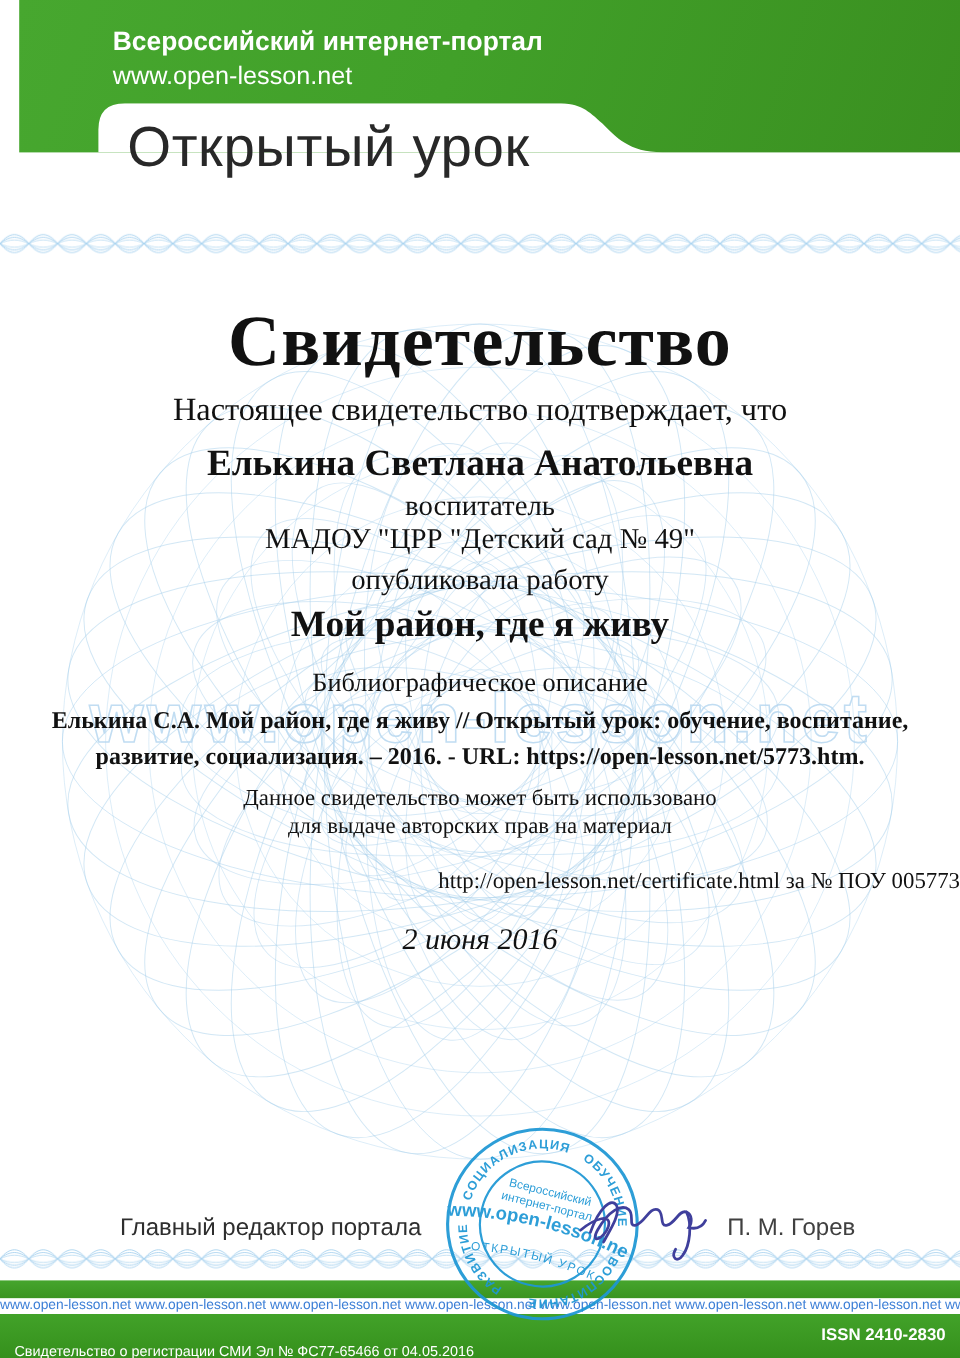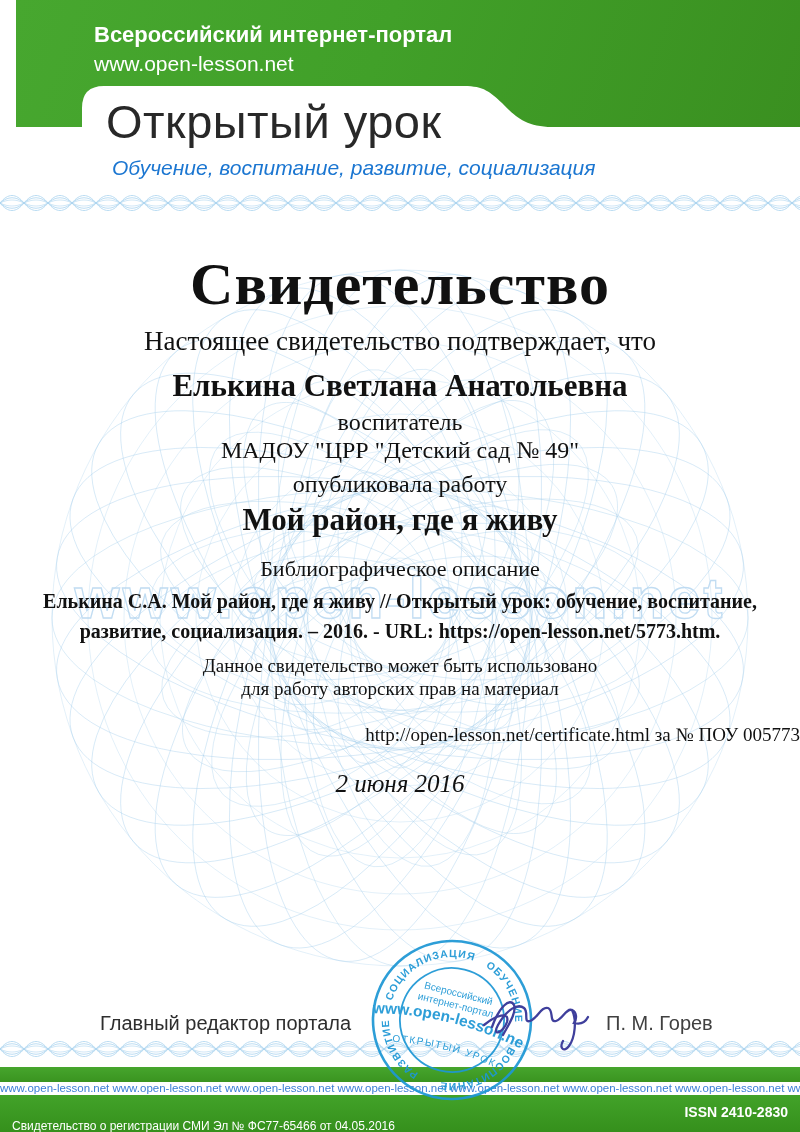--- a/index.html
+++ b/index.html
@@ -158,33 +158,32 @@
   </svg>
 
   <div id="header">
     <div id="header-tagline">Всероссийский интернет-портал</div>
     <div id="header-url">www.open-lesson.net</div>
     <svg id="banner-shape" viewBox="0 0 560 41">
       <path d="M66,41 L66,22 Q66,0 88,0 L448,0 C468,0 474,6 486,17 C497,28 508,41 536,41 Z" fill="#ffffff"></path>
     </svg>
   </div>
   <div id="site-name">Открытый урок</div>
-  <div id="site-subtitle">Обучение, воспитание, развитие, социализация</div>
 
   <div class="line" id="cert-title">Свидетельство</div>
   <div class="line" id="confirm-line">Настоящее свидетельство подтверждает, что</div>
   <div class="line" id="recipient-name">Елькина Светлана Анатольевна</div>
   <div class="line" id="recipient-role">воспитатель</div>
   <div class="line" id="recipient-org">МАДОУ "ЦРР "Детский сад № 49"</div>
   <div class="line" id="action-line">опубликовала работу</div>
   <div class="line" id="work-title">Мой район, где я живу</div>
   <div class="line" id="bib-label">Библиографическое описание</div>
   <div class="line" id="bib-text">Елькина С.А. Мой район, где я живу // Открытый урок: обучение, воспитание, развитие, социализация. – 2016. - URL: https://open-lesson.net/5773.htm.</div>
   <div class="line" id="usage-line1">Данное свидетельство может быть использовано</div>
-  <div class="line" id="usage-line2">для работу авторских прав на материал</div>
+  <div class="line" id="usage-line2">для выдаче авторских прав на материал</div>
   <div class="line" id="registry-line2">http://open-lesson.net/certificate.html за № ПОУ 005773</div>
   <div class="line" id="cert-date">2 июня 2016</div>
 
   <div id="editor-label">Главный редактор портала</div>
   <div id="editor-name">П. М. Горев</div>
 
   <svg id="stamp-svg" class="deco" viewBox="0 0 200 200">
     <defs>
       <path id="ringPath" d="M37,100 a63,63 0 1,1 126,0 a63,63 0 1,1 -126,0"></path>
       <path id="urlArc" d="M24,112 Q100,94 176,112"></path>

